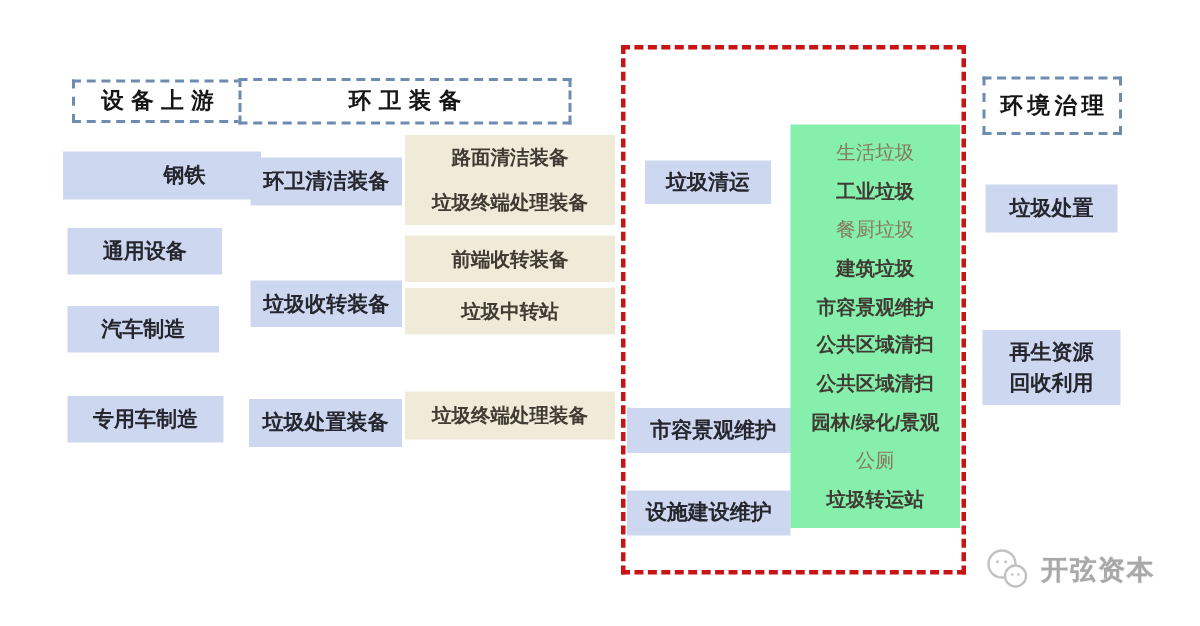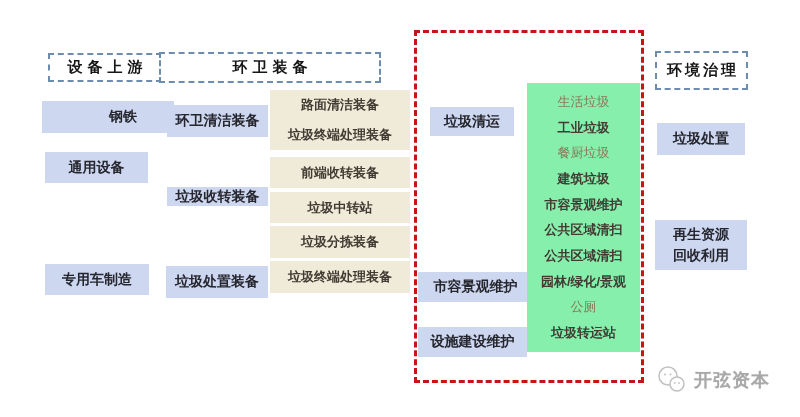--- a/index.html
+++ b/index.html
@@ -48,33 +48,33 @@
   }
 </style>
 </head>
 <body>
 
 <div class="canvas">
 
   <div class="box hdr" style="left:48px;top:53px;width:114px;height:29px;">设备上游</div>
   <div class="box blue" style="left:42px;top:101px;width:132px;height:32px;padding-left:30px;">钢铁</div>
   <div class="box blue" style="left:45px;top:152px;width:103px;height:31px;">通用设备</div>
+  <div class="box blue" style="left:45px;top:204px;width:101px;height:31px;">汽车制造</div>
   <div class="box blue" style="left:45px;top:264px;width:104px;height:31px;">专用车制造</div>
 
   <div class="box hdr" style="left:159px;top:52px;width:222px;height:31px;">环卫装备</div>
 
   <div class="box blue" style="left:167px;top:105px;width:101px;height:32px;">环卫清洁装备</div>
-  <div class="box blue" style="left:167px;top:187px;width:101px;height:19px;text-align:right;">垃圾收转装备</div>
+  <div class="box blue" style="left:167px;top:187px;width:101px;height:31px;text-align:right;">垃圾收转装备</div>
   <div class="box blue" style="left:166px;top:266px;width:102px;height:32px;">垃圾处置装备</div>
 
   <div class="box beige" style="left:270px;top:90px;width:140px;height:30px;">路面清洁装备</div>
   <div class="box beige" style="left:270px;top:119px;width:140px;height:31px;">垃圾终端处理装备</div>
   <div class="box beige" style="left:270px;top:157px;width:140px;height:31px;">前端收转装备</div>
   <div class="box beige" style="left:270px;top:192px;width:140px;height:31px;">垃圾中转站</div>
-  <div class="box beige" style="left:270px;top:226px;width:140px;height:32px;">垃圾分拣装备</div>
   <div class="box beige" style="left:270px;top:261px;width:140px;height:32px;">垃圾终端处理装备</div>
 
   <div class="red-frame" style="left:414px;top:30px;width:230px;height:353px;"></div>
 
 
   <div class="box blue" style="left:430px;top:107px;width:84px;height:29px;">垃圾清运</div>
   <div class="box blue" style="left:418px;top:272px;width:115px;height:30px;">市容景观维护</div>
   <div class="box blue" style="left:418px;top:327px;width:109px;height:30px;">设施建设维护</div>
 
   <div class="svc-panel" style="left:527px;top:83px;width:113px;height:269px;">

